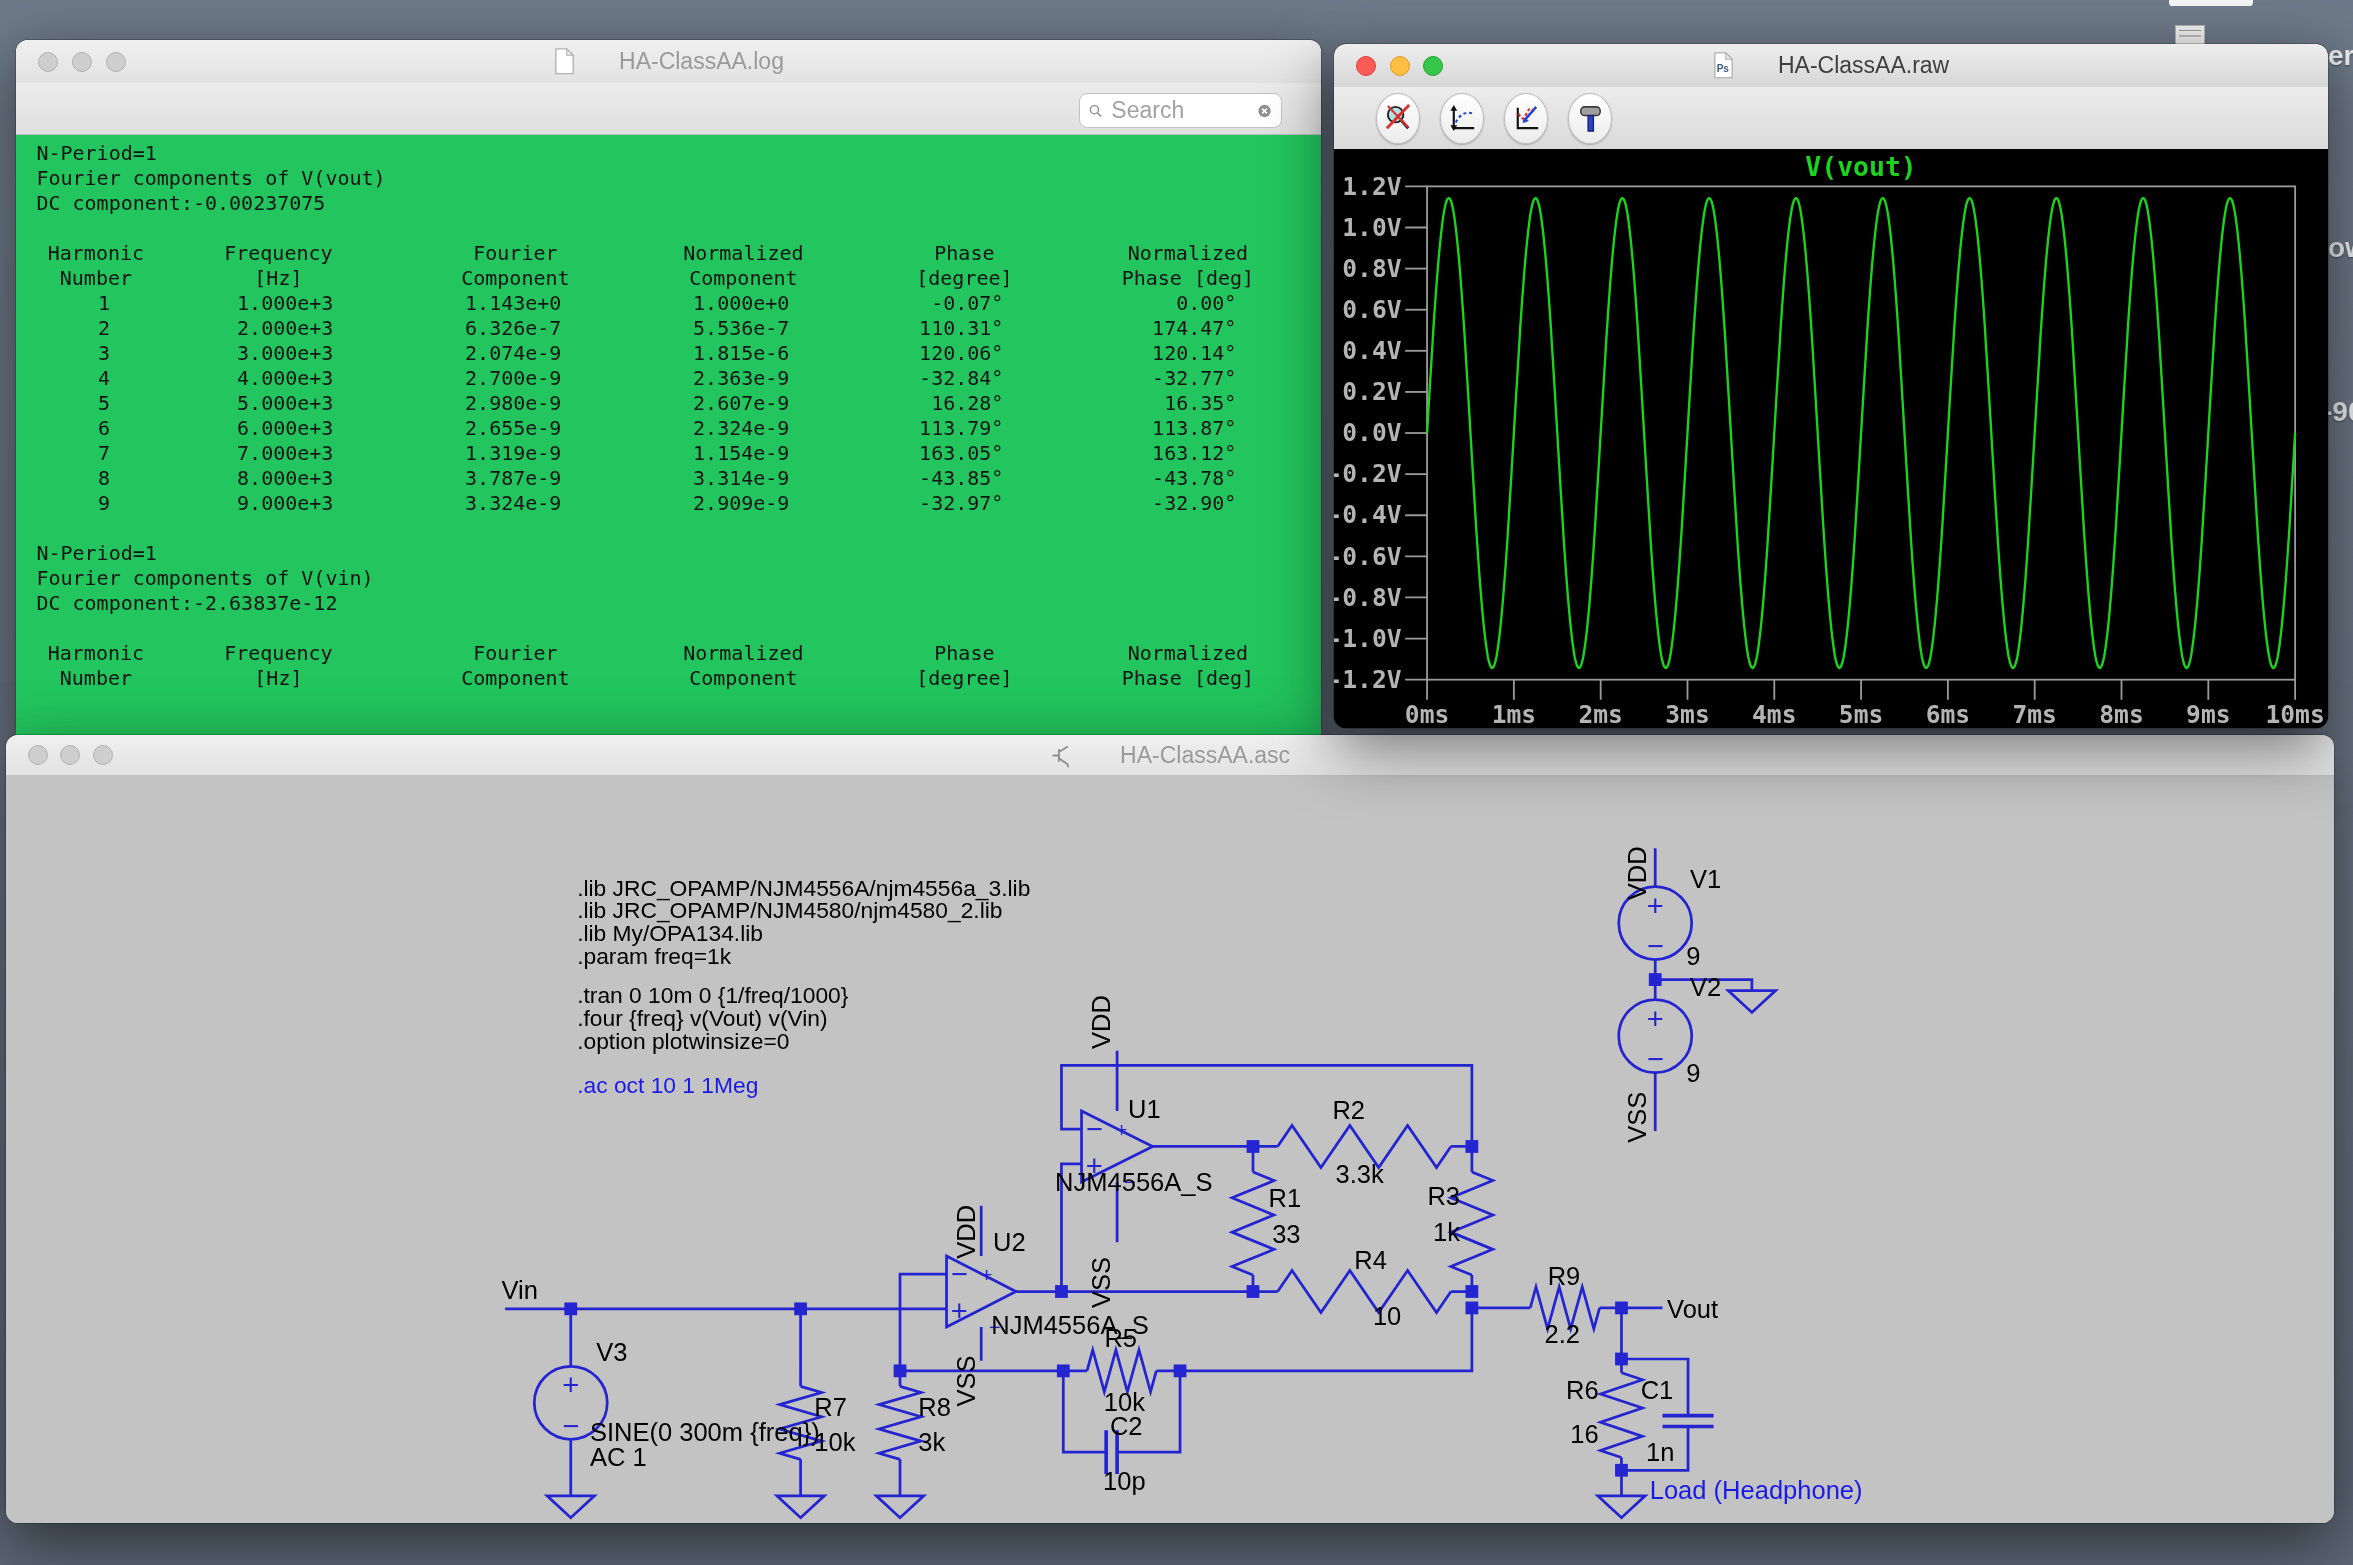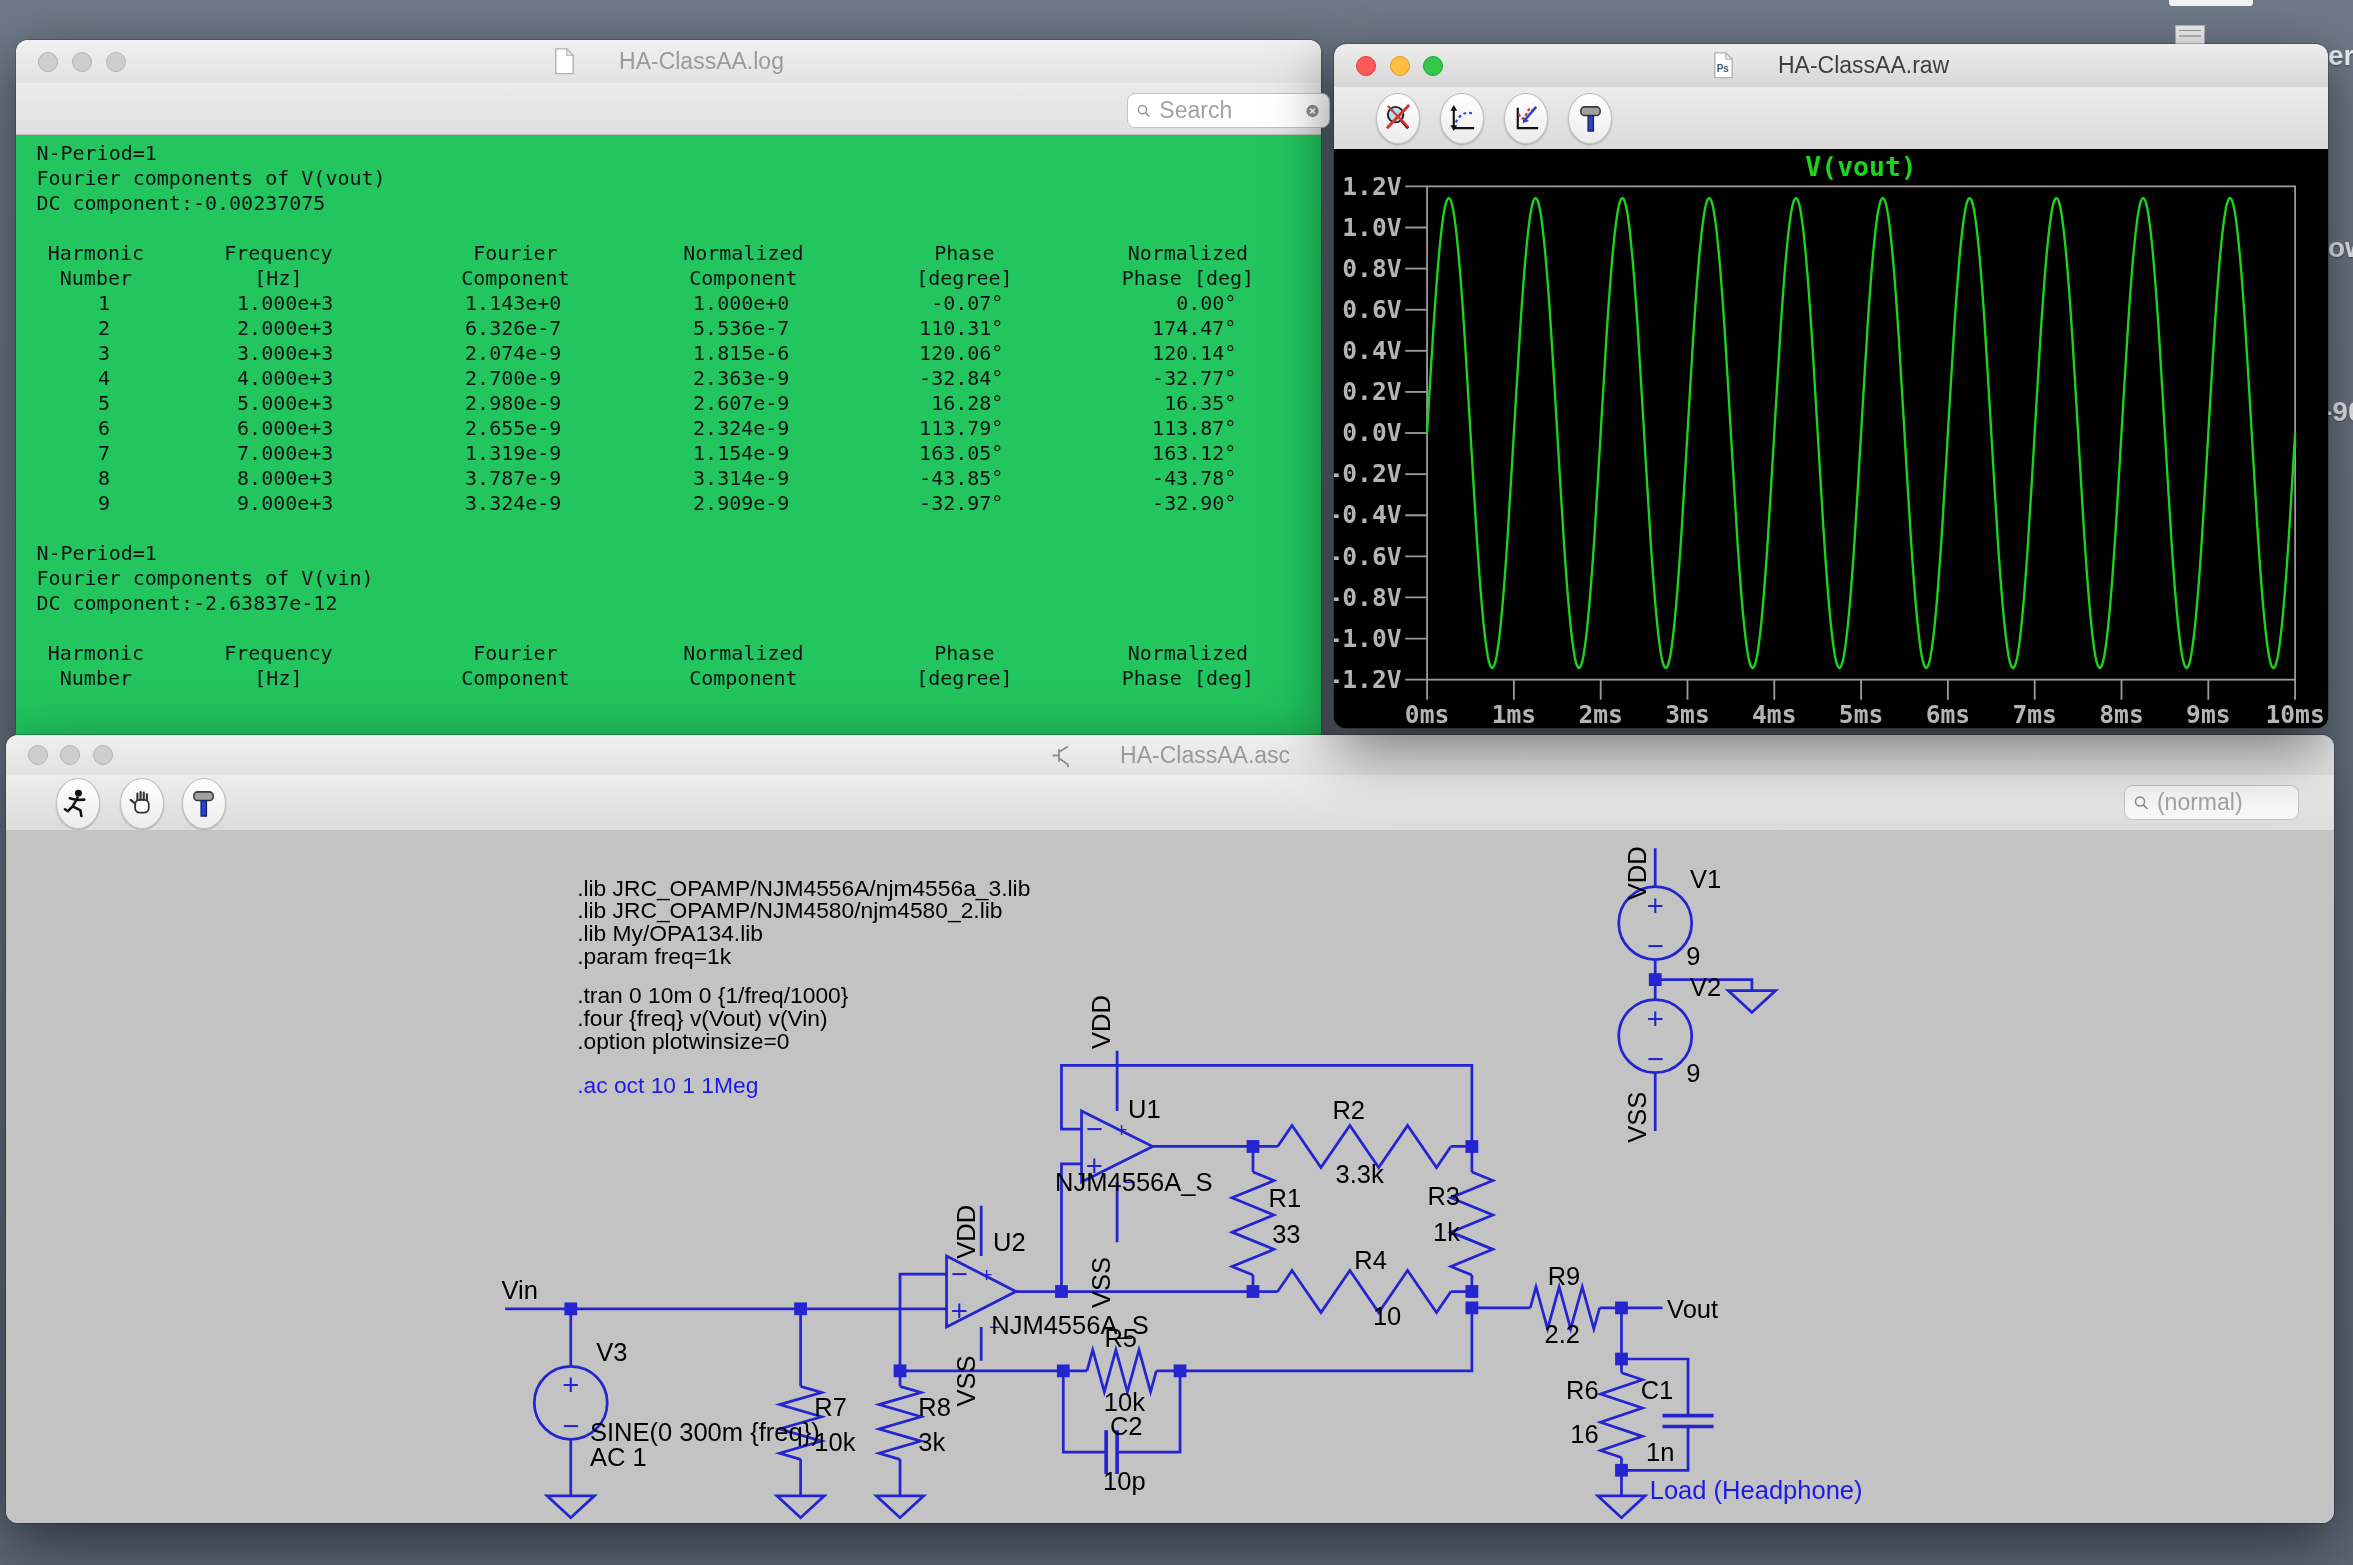--- a/index.html
+++ b/index.html
@@ -85,21 +85,21 @@
     </div>
     <div class="title-center">
       <svg width="21" height="26.5" viewBox="0 0 23 29">
         <path d="M2,1 h12 l7,7 v20 h-19 z" fill="#ffffff" stroke="#b2b2b2" stroke-width="1.5"></path>
         <path d="M14,1 l7,7 h-7 z" fill="#e9e9e9" stroke="#b2b2b2" stroke-width="1.2"></path>
       </svg>
       <span class="title-text">HA-ClassAA.log</span>
     </div>
   </div>
   <div class="toolbar" id="log-toolbar">
-    <div class="searchbox" style="left:1063px;top:10px;width:203px;height:35px;gap:6.4px;margin-left:48px;">
+    <div class="searchbox" style="left:1063px;top:10px;width:203px;height:35px;gap:6.4px;">
       <svg width="18" height="18" viewBox="0 0 20 20">
         <circle cx="8" cy="8" r="6" fill="none" stroke="#8b8b8b" stroke-width="2"></circle>
         <line x1="12.5" y1="12.5" x2="18" y2="18" stroke="#8b8b8b" stroke-width="2"></line>
       </svg>
       <input placeholder="Search" style="">
       <svg width="20" height="20" viewBox="0 0 22 22">
         <circle cx="11" cy="11" r="9" fill="#8f8f8f"></circle>
         <path d="M7.5,7.5 L14.5,14.5 M14.5,7.5 L7.5,14.5" stroke="#ffffff" stroke-width="2.2"></path>
       </svg>
     </div>
@@ -227,47 +227,20 @@
     <div class="lights" style="gap:12.8px;">
       <span class="tl gray"></span>
       <span class="tl gray"></span>
       <span class="tl gray"></span>
     </div>
     <div class="title-center" style="height:40px;">
       <svg width="27" height="27" viewBox="0 0 30 30">
         <path d="M4,15 H11 M11,8 V22 M11,11 L21,5 M11,18 L21,25 M21,25 L21,28" stroke="#8d8d8d" stroke-width="2" fill="none"></path>
       </svg>
       <span class="title-text">HA-ClassAA.asc</span>
-    </div>
-  </div>
-  <div class="toolbar" id="sch-toolbar">
-    <div class="oval-btn" style="left:50px;">
-      <svg width="31" height="33" viewBox="0 0 32 32">
-        <circle cx="17" cy="5.5" r="3.6" fill="#111"></circle>
-        <path d="M16,10 L11,19 M15,12.5 L23,12 M15.5,12.5 L8,10.5 M11,19 L19,23 L20,29 M11,19 L6,24 L3,22" stroke="#111" stroke-width="2.6" fill="none" stroke-linecap="round"></path>
-      </svg>
-    </div>
-    <div class="oval-btn" style="left:114px;">
-      <svg width="29" height="31" viewBox="0 0 32 32">
-        <rect x="9" y="12" width="15" height="14" rx="5" fill="#ffffff" stroke="#333" stroke-width="2"></rect>
-        <path d="M11.5,12 V5 M15,12 V3.5 M18.5,12 V4 M22,12 V6 M9,16 L4,12" stroke="#333" stroke-width="2.4" fill="none" stroke-linecap="round"></path>
-      </svg>
-    </div>
-    <div class="oval-btn" style="left:176px;">
-      <svg width="31" height="33" viewBox="0 0 32 32">
-        <rect x="6" y="4" width="20" height="9" rx="4" fill="#a0a0a0" stroke="#3a3a3a" stroke-width="1.6"></rect>
-        <rect x="13.5" y="13" width="5.5" height="16" fill="#2a43c8" stroke="#18246e" stroke-width="1.4"></rect>
-      </svg>
-    </div>
-    <div class="searchbox" style="left:2118px;top:10px;width:175px;height:35px;gap:6.4px;background:#f8f8f8;">
-      <svg width="18" height="18" viewBox="0 0 20 20">
-        <circle cx="8" cy="8" r="6" fill="none" stroke="#8b8b8b" stroke-width="2"></circle>
-        <line x1="12.5" y1="12.5" x2="18" y2="18" stroke="#8b8b8b" stroke-width="2"></line>
-      </svg>
-      <input placeholder="(normal)" style="">
     </div>
   </div>
   <div id="sch-canvas">
     <svg viewBox="6 910 2552 762" style="position:absolute;left:0;top:0;width:2328px;height:695px;">
 
       <g class="wire">
         <path d="M553,1435 H1037 M625,1435 V1498 M625,1578 V1640
                  M877,1435 V1520 M877,1600 V1640
                  M1037,1397 H986 V1520 M986,1600 V1640
                  M986,1503 H1191 M1267,1503 H1613 V1434

